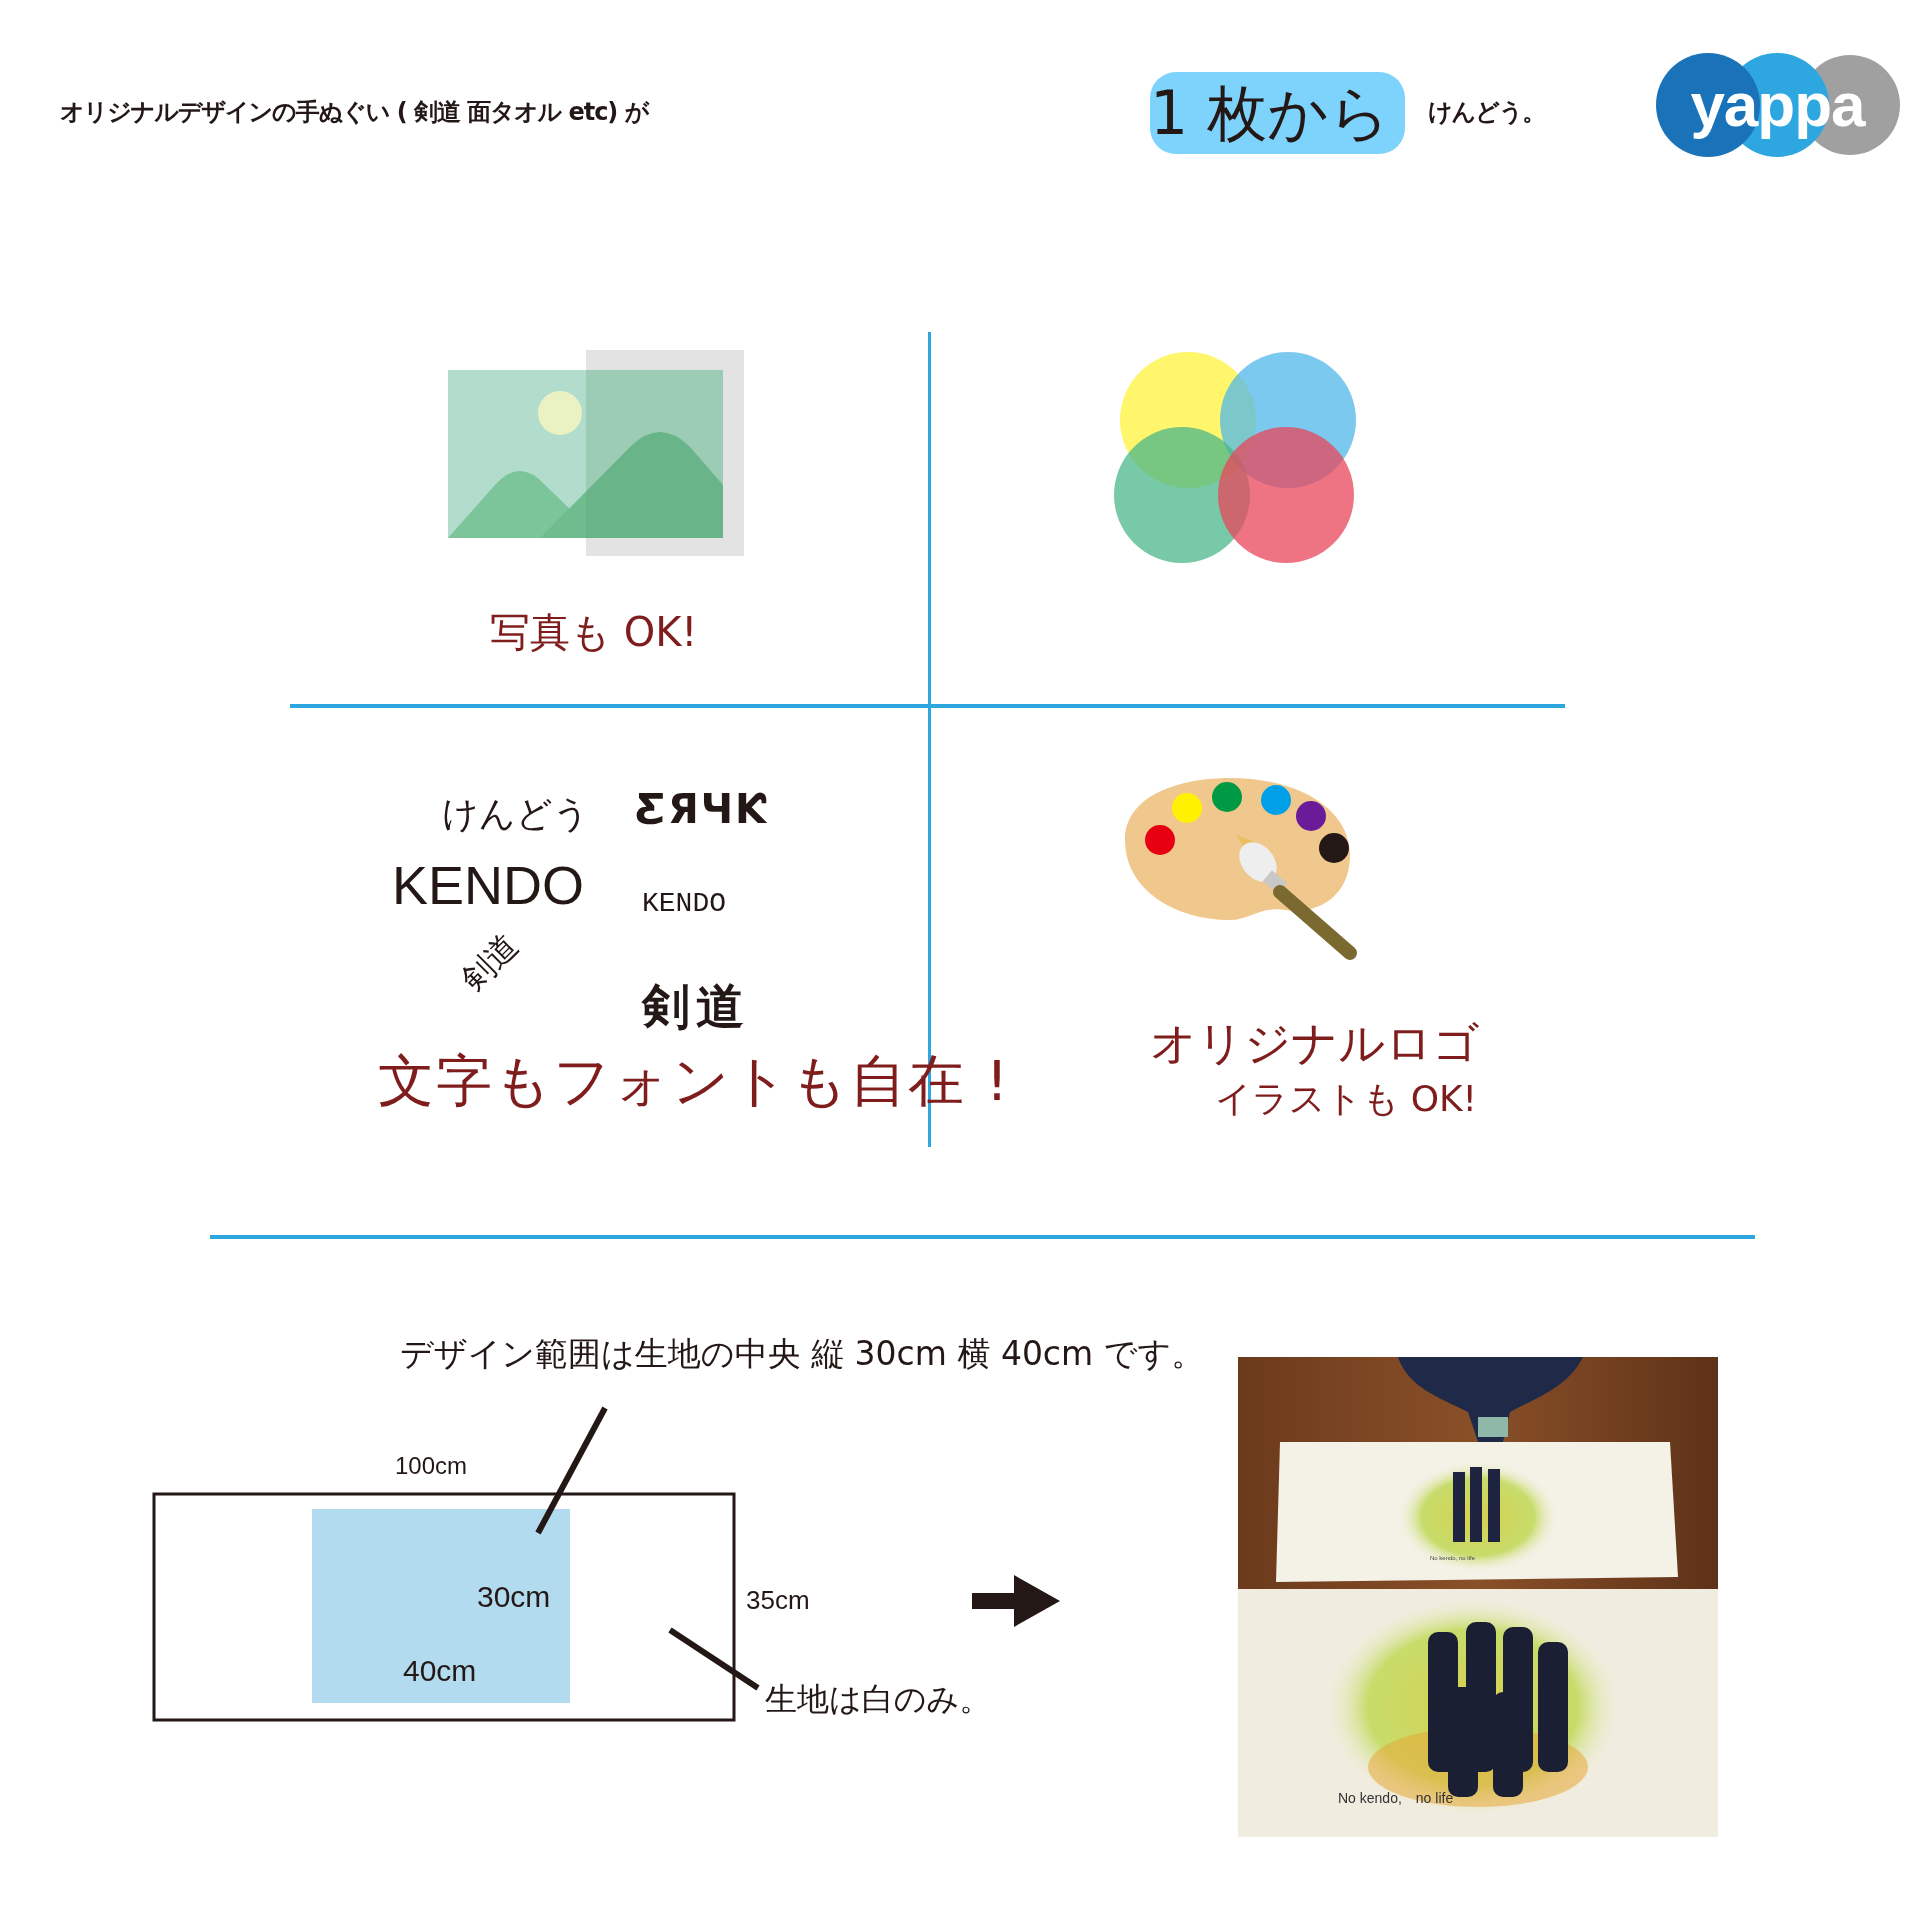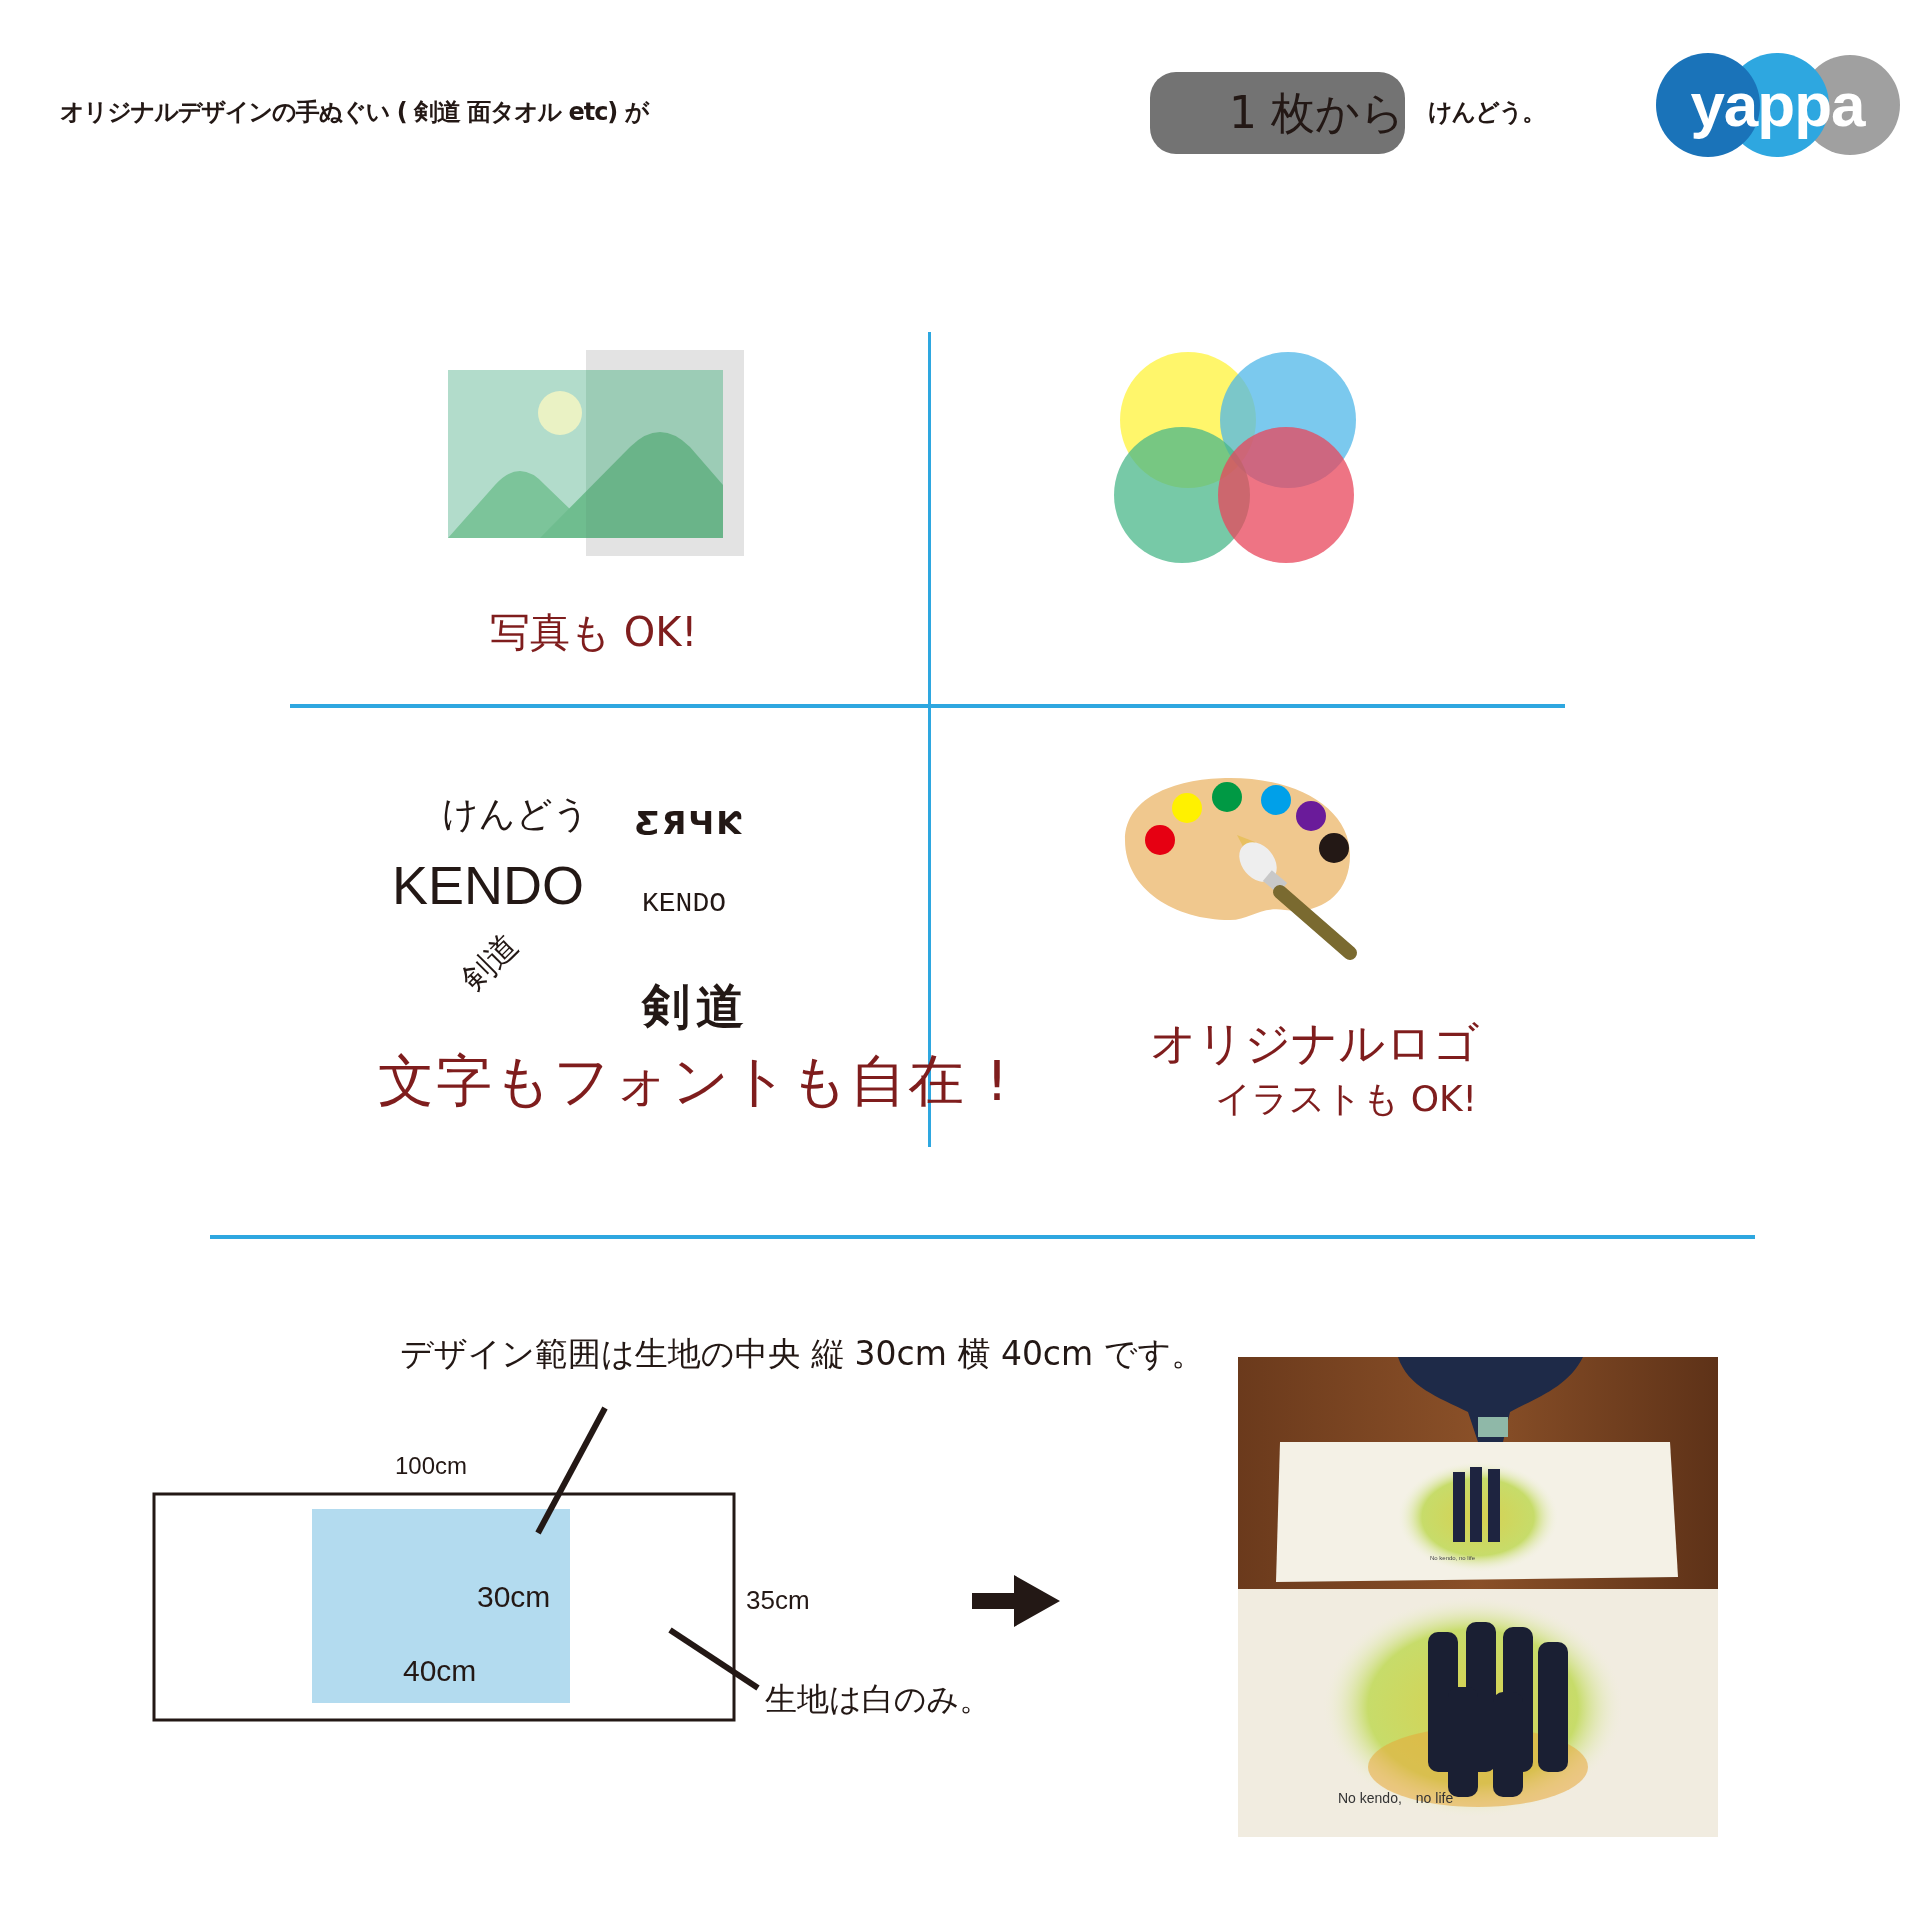--- a/index.html
+++ b/index.html
@@ -2,22 +2,22 @@
 <html><head>
 <meta charset="utf-8">
 <style>
   html, body { margin: 0; padding: 0; background: #ffffff; }
   body { width: 1920px; height: 1920px; position: relative; overflow: hidden;
          font-family: "DejaVu Sans", "Liberation Sans", sans-serif; color: #231815; }
   .abs { position: absolute; }
 
   
   .hdr-text { font-weight: bold; font-size: 24px; letter-spacing: -1px; white-space: nowrap; top: 96px; }
-  .pill { left: 1150px; top: 72px; width: 255px; height: 82px; background: #737373; border-radius: 26px;
-          font-size: 44px; font-weight: normal; text-align: right; line-height: 82px; color: #231815; }
+  .pill { left: 1150px; top: 72px; width: 255px; height: 82px; background: #7dd3fc; border-radius: 26px;
+          font-size: 60px; font-weight: normal; text-align: left; line-height: 82px; color: #231815; }
   .logo { left: 1655px; top: 52px; width: 245px; height: 106px; }
   .logo-text { position: absolute; left: 0; top: 0; width: 245px; height: 106px; text-align: center;
                line-height: 106px; font-size: 62px; font-weight: bold; color: #ffffff;
                font-family: "Liberation Sans", sans-serif; letter-spacing: -1px; }
 
   
   .vline { background: #2ea7e0; width: 3px; }
   .hline { background: #2ea7e0; height: 4px; }
 
   .caption { font-size: 40px; white-space: nowrap; color: #7f1d1d; }
@@ -59,21 +59,21 @@
 <div class="abs" style="left:1100px; top:350px; width:330px; height:310px;">
   <svg class="abs" style="left:10px; top:0;" width="270" height="220" viewBox="0 0 270 220">
     <circle cx="78" cy="70" r="68" fill="#fff33a" opacity="0.75"></circle>
     <circle cx="178" cy="70" r="68" fill="#4fb7e8" opacity="0.75"></circle>
     <circle cx="72" cy="145" r="68" fill="#4ab78a" opacity="0.75"></circle>
     <circle cx="176" cy="145" r="68" fill="#e8465b" opacity="0.75"></circle>
   </svg>
 </div>
 
 <div class="abs fontsample" style="left:442px; top:790px; font-size:36px;">けんどう</div>
-<div class="abs fontsample" style="left:635px; top:804px; font-size:32px; font-weight:bold; letter-spacing:2px;">ƸЯЧƘ</div>
+<div class="abs fontsample" style="left:635px; top:786px; font-size:40px; font-weight:bold; letter-spacing:2px;">ƸЯЧƘ</div>
 <div class="abs fontsample" style="left:392px; top:854px; font-size:54px; font-family:'Liberation Sans', sans-serif;">KENDO</div>
 <div class="abs fontsample" style="left:642px; top:888px; font-size:28px; font-family:'Liberation Mono', monospace;">KENDO</div>
 <div class="abs fontsample" style="left:452px; top:970px; font-size:32px; transform:rotate(-45deg); transform-origin:left top;">剣道</div>
 <div class="abs fontsample" style="left:642px; top:975px; font-size:48px; font-weight:bold; font-family:'DejaVu Serif', serif; letter-spacing:6px;">剣道</div>
 <div class="abs caption" style="left:378px; top:1044px; font-size:56px; letter-spacing:2px;">文字もフォントも自在 !</div>
 
 <div class="abs" style="left:1110px; top:770px; width:380px; height:360px;">
   <svg class="abs" style="left:0; top:0;" width="260" height="200" viewBox="0 0 260 200">
     <path d="M15,70 C15,25 70,8 120,8 C190,8 240,40 240,85 C240,125 210,145 175,140 C150,136 140,150 120,150 C65,150 15,120 15,70 Z" fill="#f0c88e"></path>
     <circle cx="50" cy="70" r="15" fill="#e60012"></circle>

